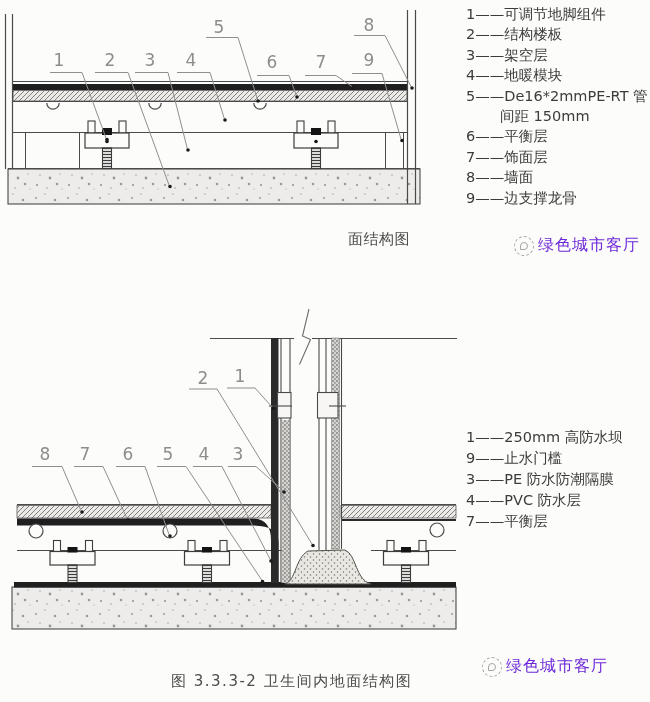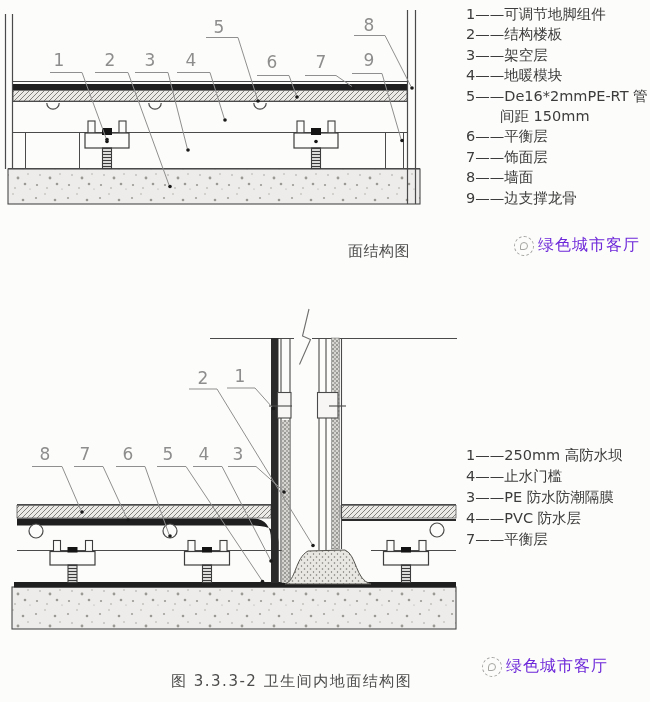--- a/index.html
+++ b/index.html
@@ -7,26 +7,26 @@
     width:650px;height:702px;position:relative;overflow:hidden;
     background:#fcfcfa;
     font-family:"DejaVu Sans",sans-serif;
   }
   .stage{position:absolute;inset:0;}
   svg{position:absolute;left:0;}
   svg text{font-family:"DejaVu Sans",sans-serif;fill:#8d8d8d;font-size:17px;}
   .legend{position:absolute;color:#3c3c3c;font-size:14.5px;white-space:nowrap;}
   .legend1{left:466px;top:4px;}
   .legend1 .lg-line{height:20.4px;line-height:20.4px;}
-  .legend2{left:466px;top:445px;}
+  .legend2{left:466px;top:427px;}
   .legend2 .lg-line{height:21px;line-height:21px;}
   .lg-line.cont{margin-left:34px;}
   .caption{position:absolute;color:#4c4c4c;font-size:15px;letter-spacing:0.5px;white-space:nowrap;}
   .cap1{left:192px;top:230px;}
-  .cap1 .l2{margin-left:156px;margin-top:12px;}
+  .cap1 .l2{margin-left:156px;margin-top:0;}
   .cap2{left:171px;top:672px;letter-spacing:1.5px;}
   .watermark{position:absolute;display:flex;align-items:center;gap:4px;color:#6d28d9;
     font-size:16px;letter-spacing:1px;white-space:nowrap;z-index:5;justify-content:space-between;}
   .wm1{left:514px;top:235px;}
   .wm2{left:482px;top:656px;}
   .wm-logo{display:inline-block;width:18px;height:18px;border:1.5px dashed #a0a09d;
     border-radius:50%;position:relative;flex:0 0 auto;}
   .wm-logo::after{content:"";position:absolute;left:5px;top:5px;width:6px;height:6px;
     border:1px solid #a5a5a2;border-radius:50% 50% 50% 0;}
 </style>
@@ -283,21 +283,21 @@
       <text x="204" y="460">4</text>
       <text x="168" y="460">5</text>
       <text x="128" y="460">6</text>
       <text x="85" y="460">7</text>
       <text x="45" y="460">8</text>
     </g>
   </svg>
 
   <div class="legend legend2">
     <div class="lg-line">1——250mm 高防水坝</div>
-    <div class="lg-line">4——止水门槛</div>
+    <div class="lg-line">9——止水门槛</div>
     <div class="lg-line">3——PE 防水防潮隔膜</div>
     <div class="lg-line">4——PVC 防水层</div>
     <div class="lg-line">7——平衡层</div>
   </div>
 
   <div class="caption cap2">
     <span>图 3.3.3-2 卫生间内地面结构图</span>
   </div>
 
   <div class="watermark wm2">

